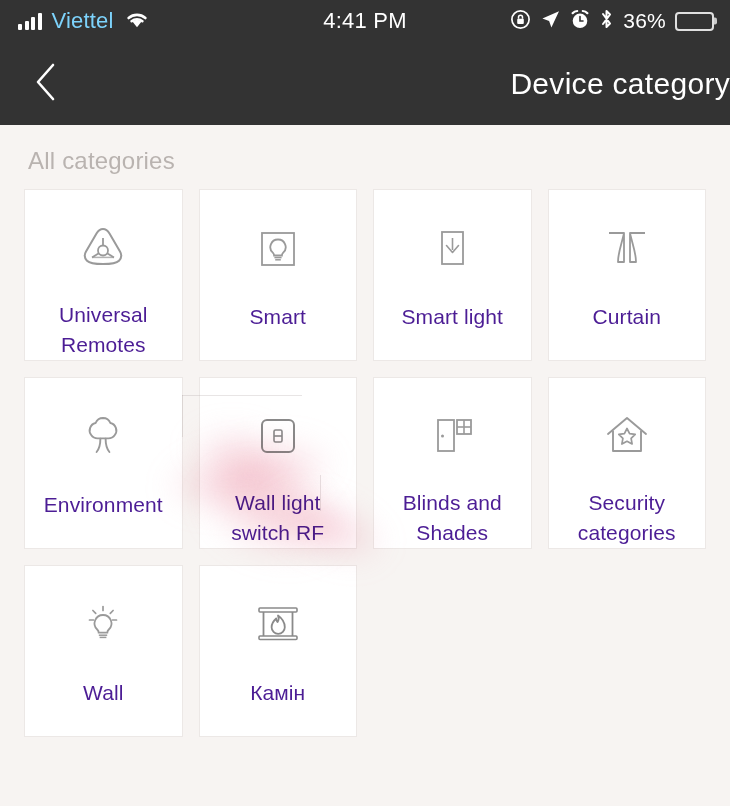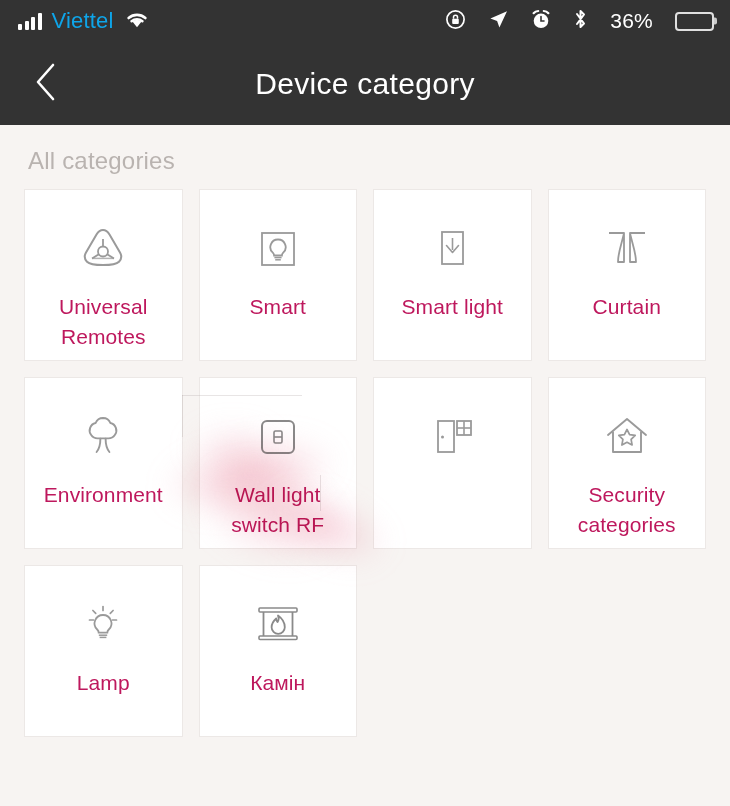--- a/index.html
+++ b/index.html
@@ -28,21 +28,21 @@
   }
   .sb-left {
     display: flex;
     align-items: center;
     gap: 10px;
   }
   .sb-carrier {
     font-size: 22px;
     font-weight: 400;
     letter-spacing: 0.2px;
-    color: #0ea5e9;
+    color: #7dd3fc;
   }
   .signal-bars {
     display: flex;
     align-items: flex-end;
     gap: 2.5px;
     height: 17px;
   }
   .signal-bars i {
     display: block;
     width: 4px;
@@ -59,21 +59,21 @@
     left: 0; right: 0;
     text-align: center;
     font-size: 22px;
     letter-spacing: 0.2px;
     pointer-events: none;
   }
   .sb-right {
     margin-left: auto;
     display: flex;
     align-items: center;
-    gap: 22px;
+    gap: 9px;
   }
   .sb-battery-text {
     font-size: 21px;
     letter-spacing: 0.2px;
   }
   .battery {
     width: 39px;
     height: 19px;
     border: 2px solid rgba(255,255,255,0.85);
     border-radius: 4px;
@@ -110,21 +110,21 @@
     left: 22px;
     width: 48px;
     height: 48px;
     display: flex;
     align-items: center;
     justify-content: center;
     cursor: pointer;
   }
   .nav-title {
     width: 100%;
-    text-align: center;
+    text-align: right;
     color: #ffffff;
     font-size: 30px;
     font-weight: 400;
     letter-spacing: 0.3px;
   }
 
   
   .content {
     position: relative;
     height: 740px;
@@ -156,24 +156,24 @@
     cursor: pointer;
     position: relative;
   }
   .card-icon {
     height: 62px;
     display: flex;
     align-items: center;
     justify-content: center;
   }
   .card-label {
-    margin-top: 12px;
+    margin-top: 22px;
     font-size: 21px;
     line-height: 1.42;
-    color: #be185d;
+    color: #4c1d95;
     text-align: center;
     padding: 0 8px;
     word-break: break-word;
     letter-spacing: 0.1px;
   }
 
   
   .smudge {
     position: absolute;
     pointer-events: none;
@@ -224,20 +224,21 @@
     <span class="sb-carrier">Viettel</span>
     <span>
       <svg width="26" height="19" viewBox="0 0 26 19">
         <path d="M13 17.2 L8.4 11.6 a7.3 7.3 0 0 1 9.2 0 Z" fill="#fff"></path>
         <path d="M4.6 8.0 a13 13 0 0 1 16.8 0" stroke="#fff" stroke-width="2.6" fill="none" stroke-linecap="round"></path>
         <path d="M7.6 11.2 a8.6 8.6 0 0 1 10.8 0" stroke="#fff" stroke-width="2.6" fill="none" stroke-linecap="round"></path>
       </svg>
     </span>
   </div>
 
+  <div class="sb-center">4:41 PM</div>
 
   <div class="sb-right">
     <span>
       <svg width="21" height="21" viewBox="0 0 21 21">
         <circle cx="10.5" cy="10.5" r="8.6" stroke="#fff" stroke-width="1.7" fill="none"></circle>
         <rect x="7.2" y="9.7" width="6.6" height="5.2" rx="1" fill="#fff"></rect>
         <path d="M8.5 9.7 V8.3 a2 2 0 0 1 4 0 V9.7" stroke="#fff" stroke-width="1.5" fill="none"></path>
       </svg>
     </span>
     <span>
@@ -353,20 +354,21 @@
     <div class="card">
       <div class="card-icon">
         <svg width="54" height="54" viewBox="0 0 54 54">
           <rect x="13" y="11" width="16" height="31" stroke="#9a9a9a" stroke-width="1.8" fill="none"></rect>
           <circle cx="17.5" cy="27" r="1.5" fill="#9a9a9a"></circle>
           <rect x="32" y="11" width="14" height="14" stroke="#9a9a9a" stroke-width="1.8" fill="none"></rect>
           <path d="M39 11 V25" stroke="#9a9a9a" stroke-width="1.6"></path>
           <path d="M32 18 H46" stroke="#9a9a9a" stroke-width="1.6"></path>
         </svg>
       </div>
+      <div class="card-label">Blinds and Shades</div>
     </div>
 
     <div class="card">
       <div class="card-icon">
         <svg width="54" height="54" viewBox="0 0 54 54">
           <path d="M8 25 L27 9 L46 25" stroke="#9a9a9a" stroke-width="1.9" fill="none" stroke-linejoin="round" stroke-linecap="round"></path>
           <path d="M13 21.5 V42 H41 V21.5" stroke="#9a9a9a" stroke-width="1.9" fill="none" stroke-linejoin="round"></path>
           <path d="M27 19.5 L29.6 24.6 L35.2 25.4 L31.1 29.4 L32.1 35 L27 32.3 L21.9 35 L22.9 29.4 L18.8 25.4 L24.4 24.6 Z" stroke="#9a9a9a" stroke-width="1.7" fill="none" stroke-linejoin="round"></path>
         </svg>
       </div>
@@ -379,21 +381,21 @@
           <path d="M27 17 a8.4 8.4 0 0 0 -5.8 14.5 c1 1 1.5 2.1 1.5 3.2 h8.6 c0 -1.1 0.5 -2.2 1.5 -3.2 A8.4 8.4 0 0 0 27 17 Z" stroke="#9a9a9a" stroke-width="1.8" fill="none"></path>
           <path d="M22.8 37.2 h8.4" stroke="#9a9a9a" stroke-width="1.5"></path>
           <path d="M23.6 39.4 h6.8" stroke="#9a9a9a" stroke-width="1.5"></path>
           <path d="M27 8.5 V12.5" stroke="#9a9a9a" stroke-width="1.7" stroke-linecap="round"></path>
           <path d="M13.5 22 H17.5" stroke="#9a9a9a" stroke-width="1.7" stroke-linecap="round"></path>
           <path d="M36.5 22 H40.5" stroke="#9a9a9a" stroke-width="1.7" stroke-linecap="round"></path>
           <path d="M16.9 12.5 L19.7 15.3" stroke="#9a9a9a" stroke-width="1.7" stroke-linecap="round"></path>
           <path d="M37.1 12.5 L34.3 15.3" stroke="#9a9a9a" stroke-width="1.7" stroke-linecap="round"></path>
         </svg>
       </div>
-      <div class="card-label">Lamp</div>
+      <div class="card-label">Wall</div>
     </div>
 
     <div class="card">
       <div class="card-icon">
         <svg width="54" height="54" viewBox="0 0 54 54">
           <rect x="8" y="10" width="38" height="4" rx="1" stroke="#8a8a8a" stroke-width="1.6" fill="none"></rect>
           <rect x="8" y="38" width="38" height="3.5" rx="1" stroke="#8a8a8a" stroke-width="1.6" fill="none"></rect>
           <path d="M12.5 14 V38" stroke="#8a8a8a" stroke-width="1.8"></path>
           <path d="M41.5 14 V38" stroke="#8a8a8a" stroke-width="1.8"></path>
           <path d="M27 17.5 c1.6 3.4 0.4 5.3 -0.4 6.6 c-0.8 -0.9 -1.4 -2.2 -1.4 -3.6 c-2.6 2.3 -4.6 5.4 -4.6 8.7 a6.6 6.6 0 0 0 13.2 0 c0 -4.6 -3.4 -9.3 -6.8 -11.7 Z" stroke="#8a8a8a" stroke-width="1.8" fill="none" stroke-linejoin="round"></path>

